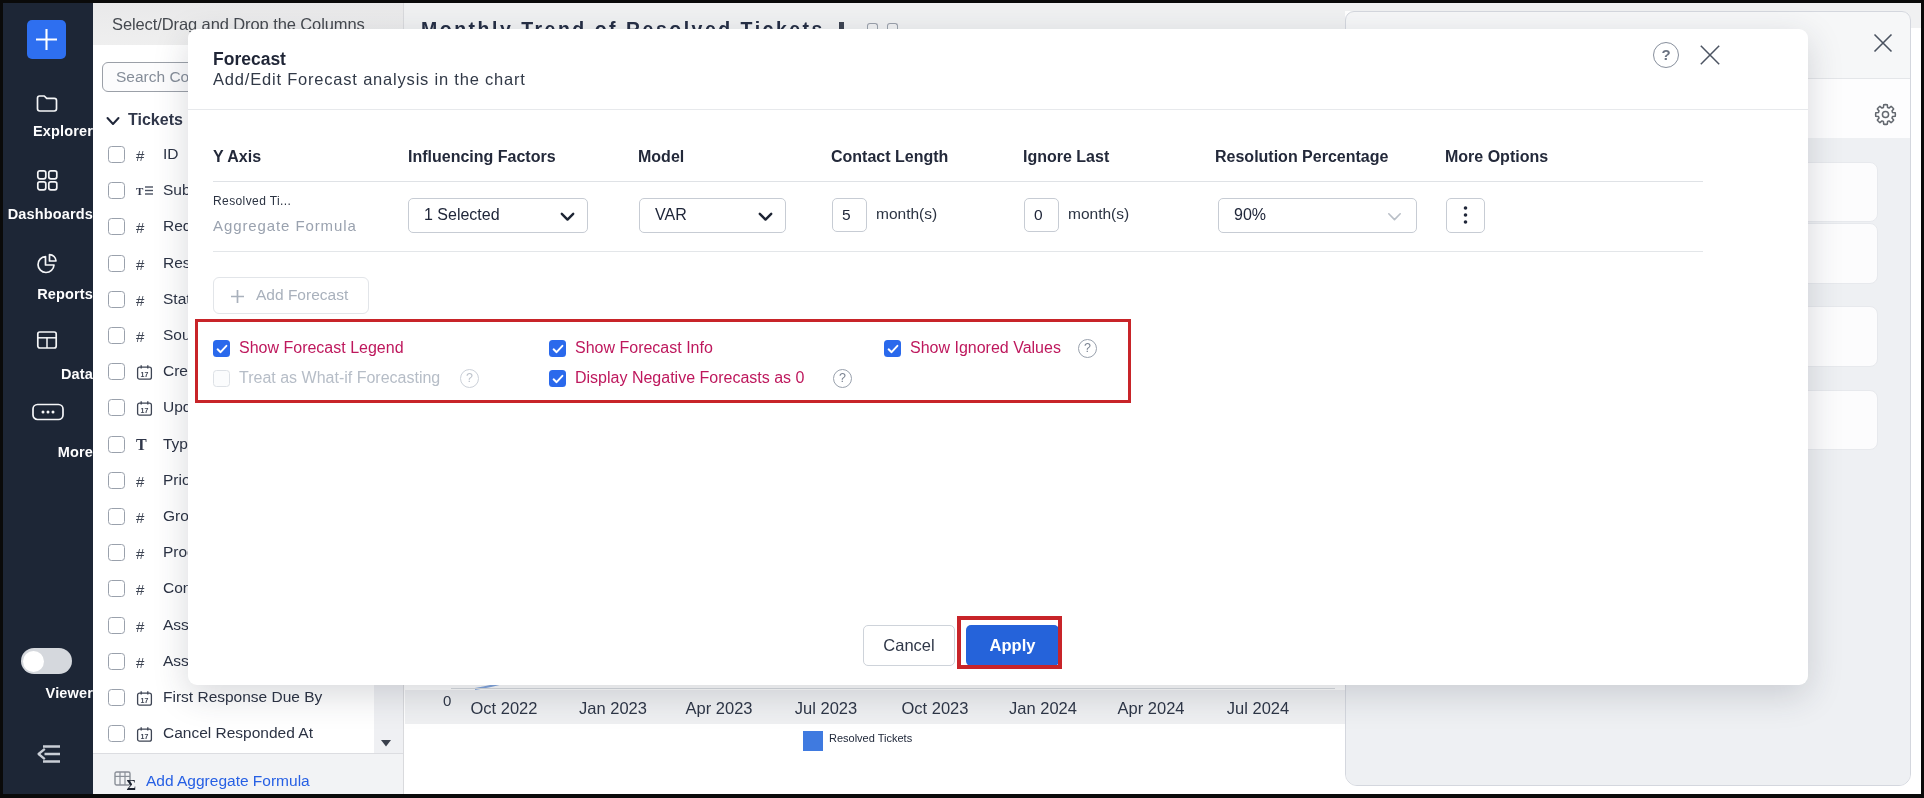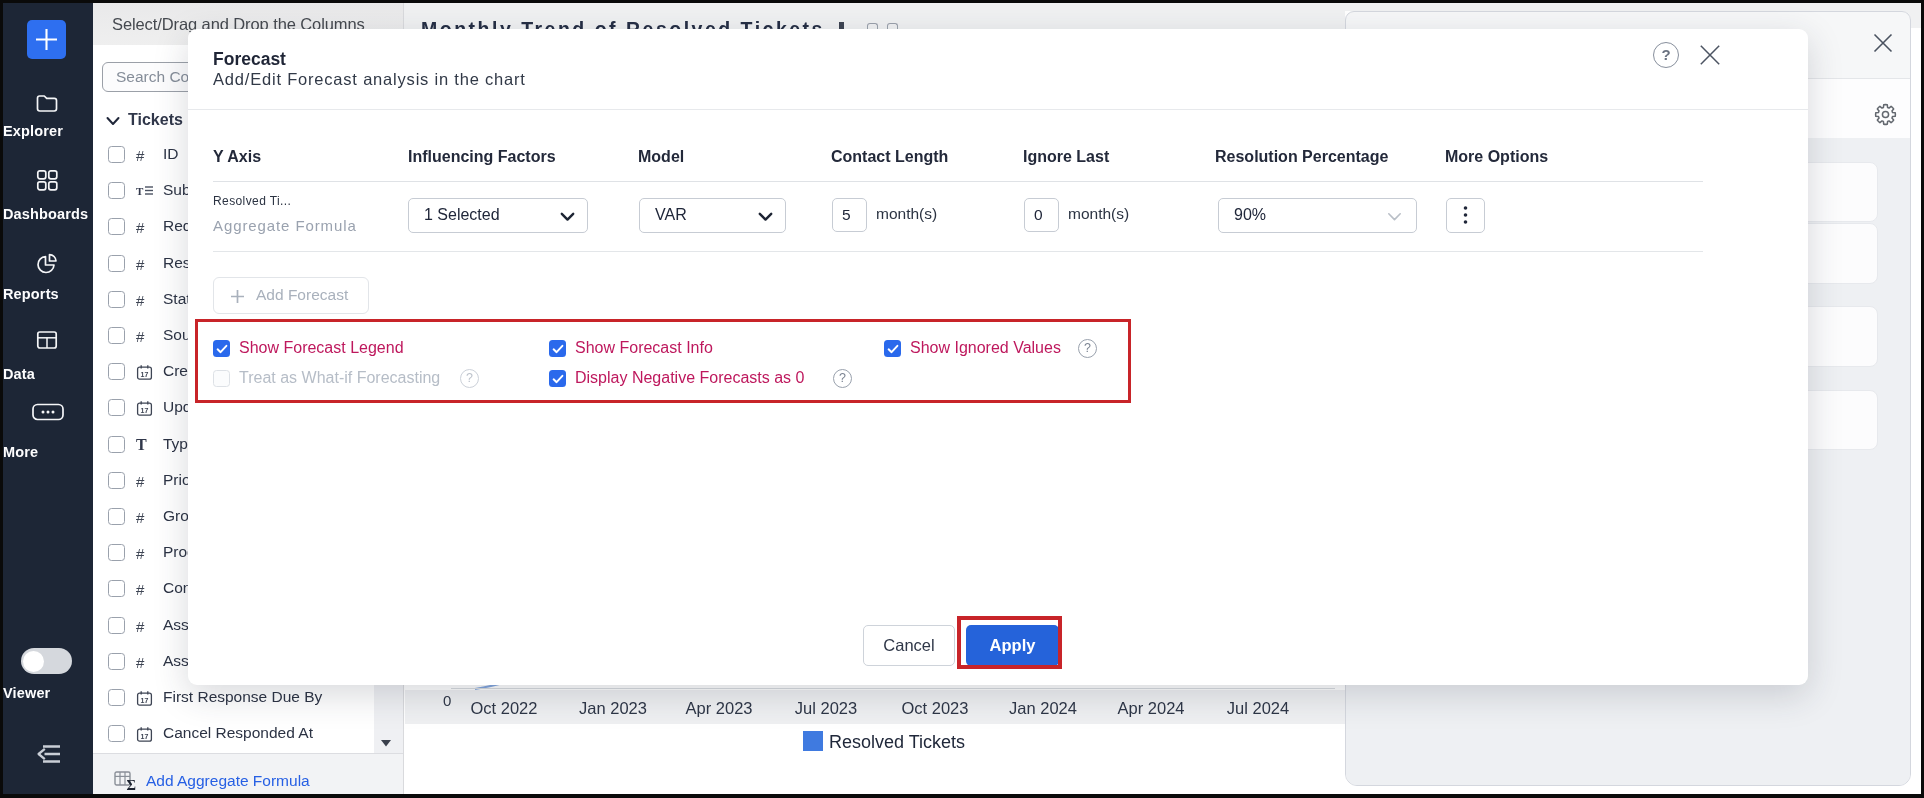--- a/index.html
+++ b/index.html
@@ -1,21 +1,21 @@
 <!DOCTYPE html>
 <html><head><meta charset="utf-8">
 <style>
 *{box-sizing:border-box;margin:0;padding:0;}
 html,body{width:1924px;height:798px;background:#0a0a0a;font-family:"Liberation Sans",sans-serif;position:relative;overflow:hidden;}
 #app{position:absolute;left:3px;top:3px;width:1918px;height:791px;background:#fff;overflow:hidden;}
 .abs{position:absolute;}
 
 
 #side{position:absolute;left:0;top:0;width:90px;height:791px;background:#1d2636;}
-.navlab{position:absolute;width:90px;text-align:left;color:#fdfdfe;font-size:14.5px;font-weight:600;letter-spacing:.15px;}
+.navlab{position:absolute;width:90px;text-align:right;color:#fdfdfe;font-size:14.5px;font-weight:600;letter-spacing:.15px;}
 .navic{position:absolute;left:32px;width:24px;height:24px;}
 
 
 #cols{position:absolute;left:90px;top:0;width:311px;height:791px;background:#fff;border-right:1px solid #d9dadd;}
 #colhead{position:absolute;left:0;top:0;width:100%;height:42px;background:linear-gradient(180deg,#e9e9ea,#efefef);}
 #colhead span{position:absolute;left:19px;top:12px;font-size:16.5px;color:#45494f;letter-spacing:-0.1px;}
 #searchbox{position:absolute;left:9px;top:59px;width:290px;height:30px;border:1px solid #9ba0a8;border-radius:6px;background:#fcfcfd;}
 #searchbox span{position:absolute;left:13px;top:5px;font-size:15.5px;color:#858d99;}
 .crow{position:absolute;left:0;width:311px;height:36px;}
 .cb{position:absolute;left:15px;top:9px;width:17px;height:17px;border:1.4px solid #9aa1ac;border-radius:3.5px;background:#fff;}
@@ -310,21 +310,21 @@
       <div class="xlab" style="left:44px;">Oct 2022</div>
       <div class="xlab" style="left:153px;">Jan 2023</div>
       <div class="xlab" style="left:259px;">Apr 2023</div>
       <div class="xlab" style="left:366px;">Jul 2023</div>
       <div class="xlab" style="left:475px;">Oct 2023</div>
       <div class="xlab" style="left:583px;">Jan 2024</div>
       <div class="xlab" style="left:691px;">Apr 2024</div>
       <div class="xlab" style="left:798px;">Jul 2024</div>
     </div>
   <div class="abs" style="left:800px;top:728px;width:20px;height:20px;background:#3f7ae0;"></div>
-  <div class="abs" style="left:826px;top:729px;font-size:18px;color:#20283a;">Resolved Tickets</div>
+  <div class="abs" style="left:826px;top:729px;font-size:11px;color:#20283a;">Resolved Tickets</div>
 
   <div id="modal">
     <div class="mtitle">Forecast</div>
     <div class="msub">Add/Edit Forecast analysis in the chart</div>
     <div class="abs" style="left:1465px;top:13px;width:26px;height:26px;border-radius:50%;border:1.4px solid #878f9c;text-align:center;line-height:24px;font-size:15px;font-weight:600;color:#6a7280;">?</div>
     <svg class="abs" style="left:1510px;top:14px;" width="24" height="24" viewBox="0 0 24 24">
         <path d="M2.8 2.8 L21.2 21.2 M21.2 2.8 L2.8 21.2" stroke="#4c5462" stroke-width="1.5"></path>
       </svg>
     <div class="hdiv"></div>
 

